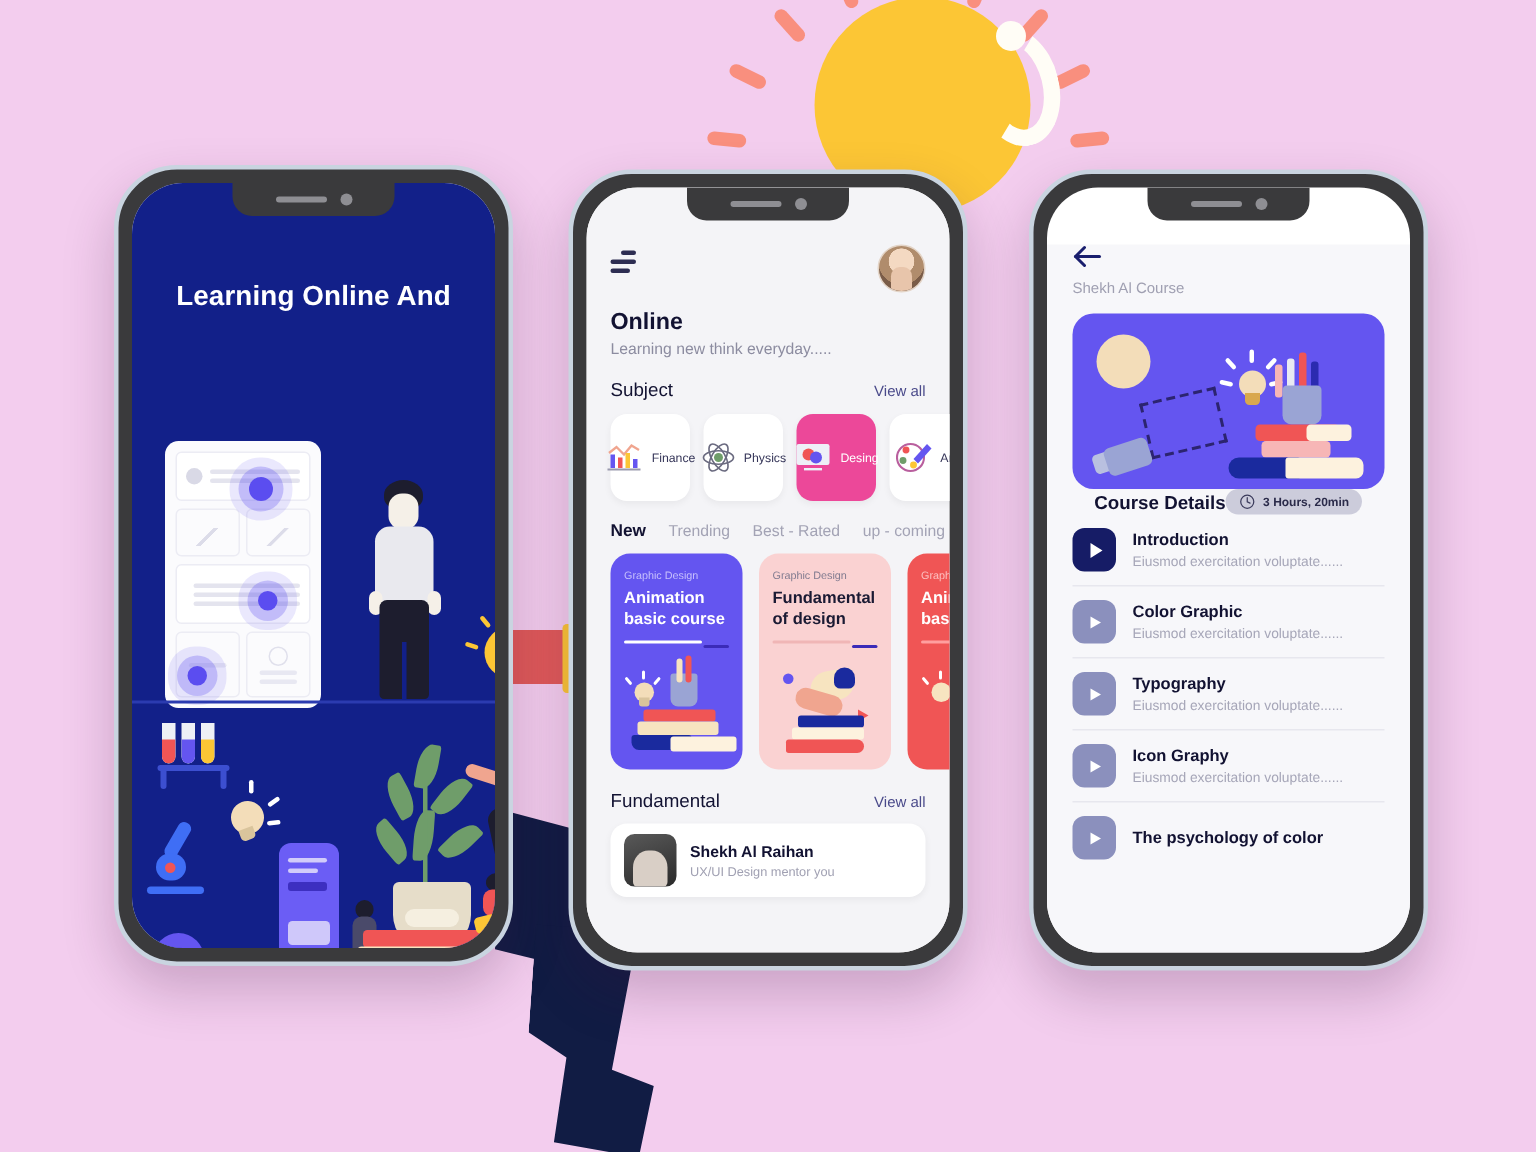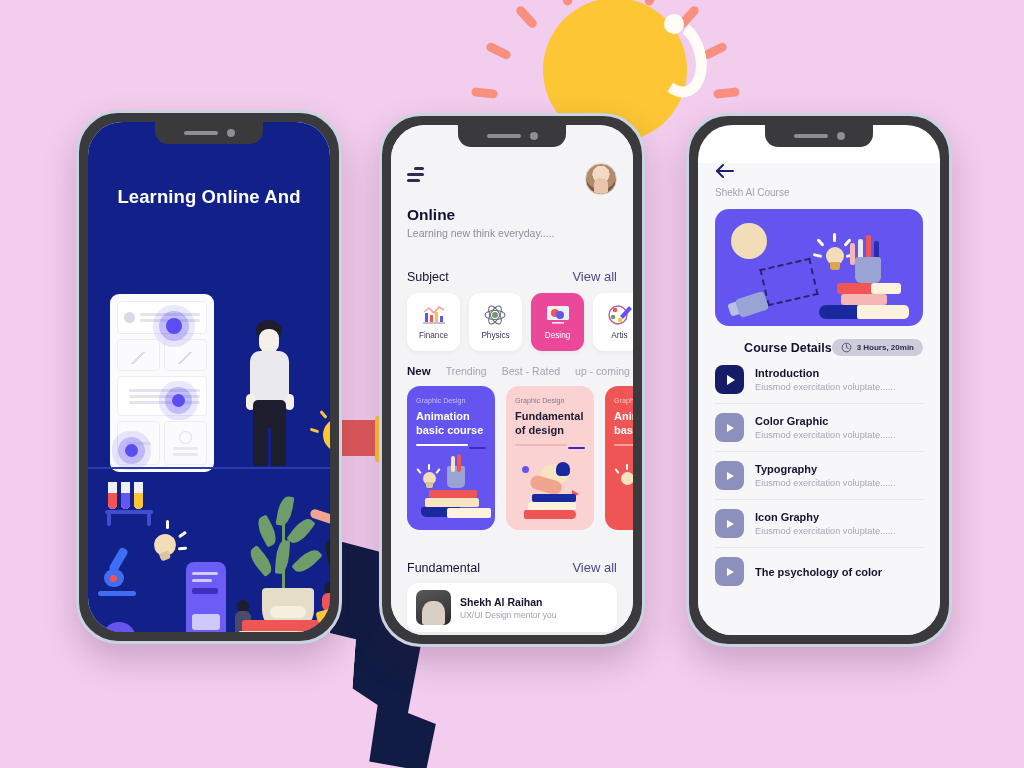--- a/index.html
+++ b/index.html
@@ -146,25 +146,25 @@
   .p2-h1 { font-size: 15.5px; font-weight: 700; color: #121232; margin-top: 11px; }
   .p2-sub { font-size: 10.5px; color: #8c8ca0; margin-top: 3px; }
   .search {
     margin-top: 13px; height: 29px; background: #fff; border-radius: 8px;
     display: flex; align-items: center; gap: 8px; padding: 0 11px;
     box-shadow: 0 1px 3px rgba(0,0,0,.05);
   }
   .search .lbl { font-size: 10px; color: #b0b0be; }
   .sec-head { display: flex; justify-content: space-between; align-items: baseline; margin-top: 14px; }
   .sec-title { font-size: 12.5px; font-weight: 400; color: #121232; }
-  .sec-link { font-size: 13px; color: #4a4a8a; margin-top: 16px; }
+  .sec-link { font-size: 10px; color: #4a4a8a; }
   .subjects { display: flex; gap: 9px; margin-top: 9px; }
   .subj {
     width: 53px; height: 58px; background: #fff; border-radius: 11px;
-    display: flex; flex-direction: column; align-items: center; justify-content: center; gap: 5px;
+    display: flex; flex-direction: row; align-items: center; justify-content: center; gap: 5px;
     box-shadow: 0 2px 5px rgba(0,0,0,.05); flex: none;
   }
   .subj.active { background: #ec4899; }
   .subj .nm { font-size: 8.2px; color: #353558; font-weight: 500; }
   .subj.active .nm { color: #fff; }
   .subj .gl { width: 26px; height: 22px; position: relative; }
 
   .tabs { display: flex; gap: 15px; margin-top: 14px; align-items: baseline; }
   .tab { font-size: 10.5px; color: #a3a3b5; white-space: nowrap; }
   .tab.on { color: #121232; font-weight: 700; font-size: 11.5px; }
@@ -205,21 +205,21 @@
     border: 2px dashed #2c2470; transform: rotate(-13deg); }
   .hero .eraser { position: absolute; left: 22px; top: 86px; width: 30px; height: 19px;
     background: #9aa4d4; border-radius: 4px; transform: rotate(-18deg); }
   .hero .eraser2 { position: absolute; left: 14px; top: 93px; width: 13px; height: 13px;
     background: #b9c0e0; border-radius: 3px; transform: rotate(-18deg); }
   .cup { position: absolute; right: 42px; top: 48px; width: 26px; height: 26px;
     background: #9aa4d4; border-radius: 3px 3px 6px 6px; }
   .pen { position: absolute; width: 5px; border-radius: 2px; }
   .hbook { position: absolute; border-radius: 3px; }
 
-  .cd-head { display: flex; justify-content: flex-end; align-items: center; margin-top: 13px; }
+  .cd-head { display: flex; justify-content: center; align-items: center; }
   .cd-title { font-size: 12.5px; font-weight: 700; color: #121232; }
   .badge { display: flex; align-items: center; gap: 5px; background: #ccccdb;
     border-radius: 10px; padding: 3px 9px; }
   .badge .txt { font-size: 8px; font-weight: 700; color: #2b2b4a; }
   .lesson { display: flex; align-items: center; gap: 11px; padding: 9px 0 9px 0;
     border-bottom: 1px solid #e7e7ee; }
   .lesson:last-child { border-bottom: none; }
   .play { width: 29px; height: 29px; border-radius: 8px; background: #8b90bd; flex: none;
     display: flex; align-items: center; justify-content: center; }
   .lesson.first .play { background: #161c66; }

